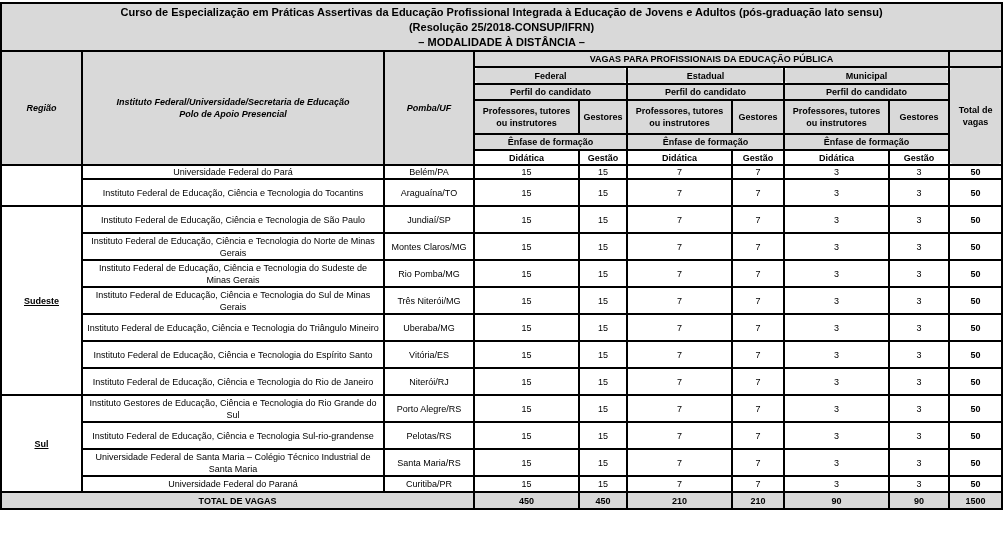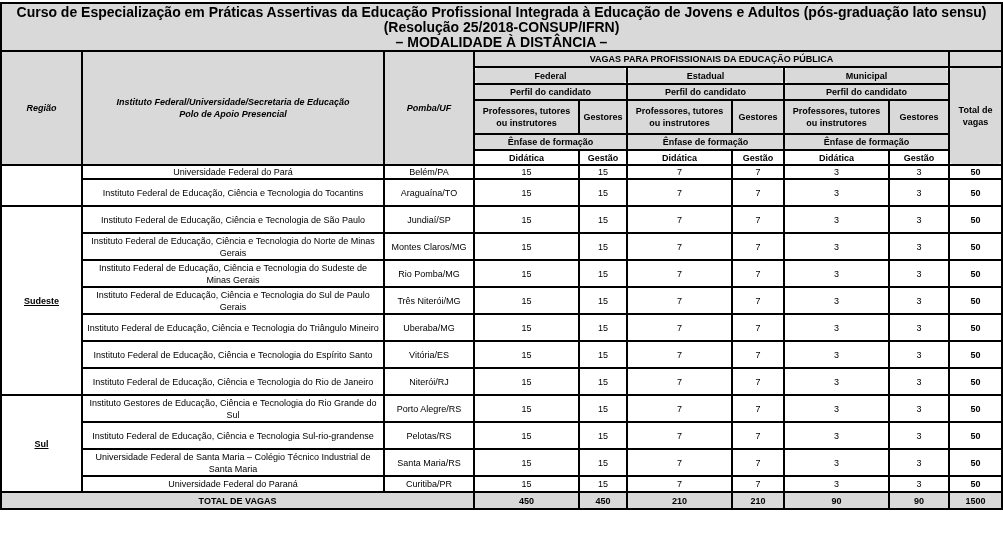--- a/index.html
+++ b/index.html
@@ -15,21 +15,21 @@
       padding: 0 3px;
       overflow: hidden;
       line-height: 12px;
       text-align: center;
       vertical-align: middle;
     }
     .gray { background: #d9d9d9; }
     .b { font-weight: bold; }
     .i { font-style: italic; }
     .left { text-align: center; }
-    tr.title-row td { height: 46px; line-height: 15px; font-weight: bold; font-size: 14px; text-align: center; }
+    tr.title-row td { height: 46px; line-height: 15px; font-weight: bold; font-size: 11px; text-align: center; }
     tr.h1 td { height: 14px; }
     tr.h2 td { height: 15px; border-radius: 7px; }
     tr.h3 td { height: 14px; }
     tr.h4 td { height: 32px; }
     tr.h5 td { height: 14px; }
     tr.h6 td { height: 13px; border-radius: 6px; }
     tr.r1 td { height: 11px; }
     tr.r2 td { height: 25px; }
     tr.rlast td { height: 14px; text-align: center; }
     tr.total-row td { height: 15px; }
@@ -153,21 +153,21 @@
         <td>Rio Pomba/MG</td>
         <td>15</td>
         <td>15</td>
         <td>7</td>
         <td>7</td>
         <td>3</td>
         <td>3</td>
         <td class="b">50</td>
       </tr>
       <tr class="r2">
-        <td class="left">Instituto Federal de Educação, Ciência e Tecnologia do Sul de Paulo Gerais</td>
+        <td class="left">Instituto Federal de Educação, Ciência e Tecnologia do Sul de Minas Gerais</td>
         <td>Três Niterói/MG</td>
         <td>15</td>
         <td>15</td>
         <td>7</td>
         <td>7</td>
         <td>3</td>
         <td>3</td>
         <td class="b">50</td>
       </tr>
       <tr class="r2">

